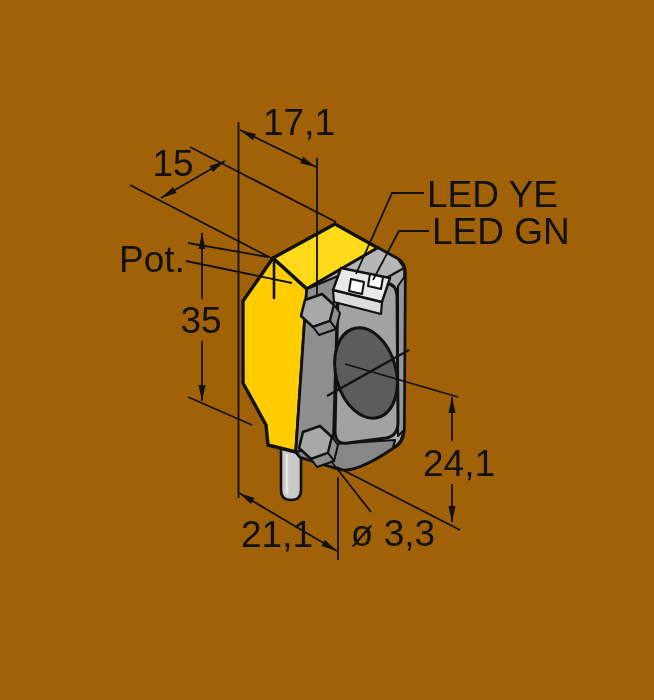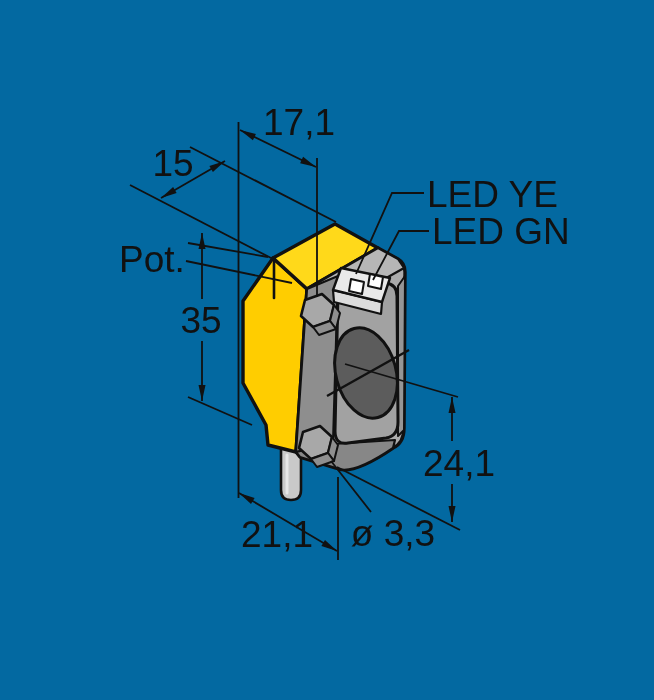--- a/index.html
+++ b/index.html
@@ -1,16 +1,16 @@
 <!DOCTYPE html>
 <html><head>
 <meta charset="utf-8">
 <style>
   html,body{margin:0;padding:0;background:#ffffff;}
-  .stage{width:654px;height:700px;position:relative;background:#0369a1;overflow:hidden;}
+  .stage{width:654px;height:700px;position:relative;background:#a16207;overflow:hidden;}
   svg{display:block;}
   text{font-family:"Liberation Sans","DejaVu Sans",sans-serif;fill:#111111;}
   .dim-text{font-size:37px;}
   .thin{stroke:#111111;stroke-width:1.8;fill:none;}
   .edge{stroke:#111111;stroke-linejoin:round;stroke-linecap:round;}
 </style>
 </head>
 <body>
 
 <div class="stage">

